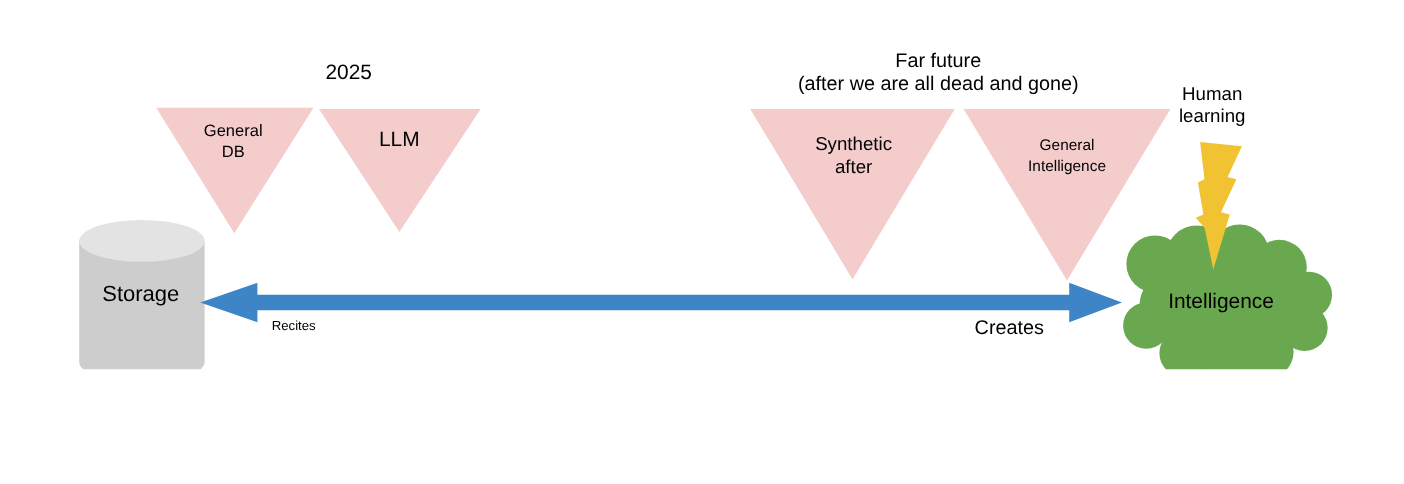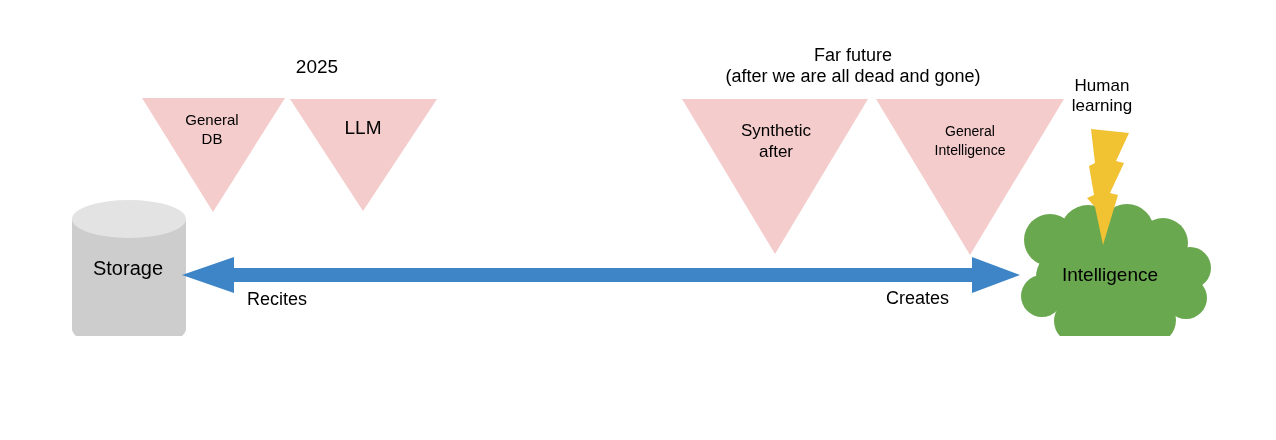--- a/index.html
+++ b/index.html
@@ -32,21 +32,21 @@
   }
   .lbl-2025          { left: 317px;  top: 56px;  font-size: 19px; }
   .lbl-far-future    { left: 853px;  top: 45px;  font-size: 18px; line-height: 21px; }
   .lbl-vector-db     { left: 212px;  top: 110px; font-size: 15px; line-height: 19px; }
   .lbl-llm           { left: 363px;  top: 117px; font-size: 19px; }
   .lbl-synthetic     { left: 776px;  top: 120px; font-size: 17px; line-height: 21px; }
   .lbl-general       { left: 970px;  top: 122px; font-size: 14px; line-height: 19px; }
   .lbl-human         { left: 1102px; top: 76px;  font-size: 17px; line-height: 20px; }
   .lbl-storage       { left: 128px;  top: 257px; font-size: 20px; }
   .lbl-intelligence  { left: 1110px; top: 264px; font-size: 19px; }
-  .lbl-recites       { left: 247px;  top: 289px; font-size: 18px; }
+  .lbl-recites       { left: 247px;  top: 289px; font-size: 12px; }
   .lbl-creates       { left: 886px;  top: 288px; font-size: 18px; }
   .lbl-caption       { left: 333px;  top: 346px; font-size: 16.5px; line-height: 20px; }
 </style>
 </head>
 <body>
 
 <div class="canvas">
 
   <svg class="shapes-layer" width="1276" height="440" viewBox="0 0 1276 440">
 

